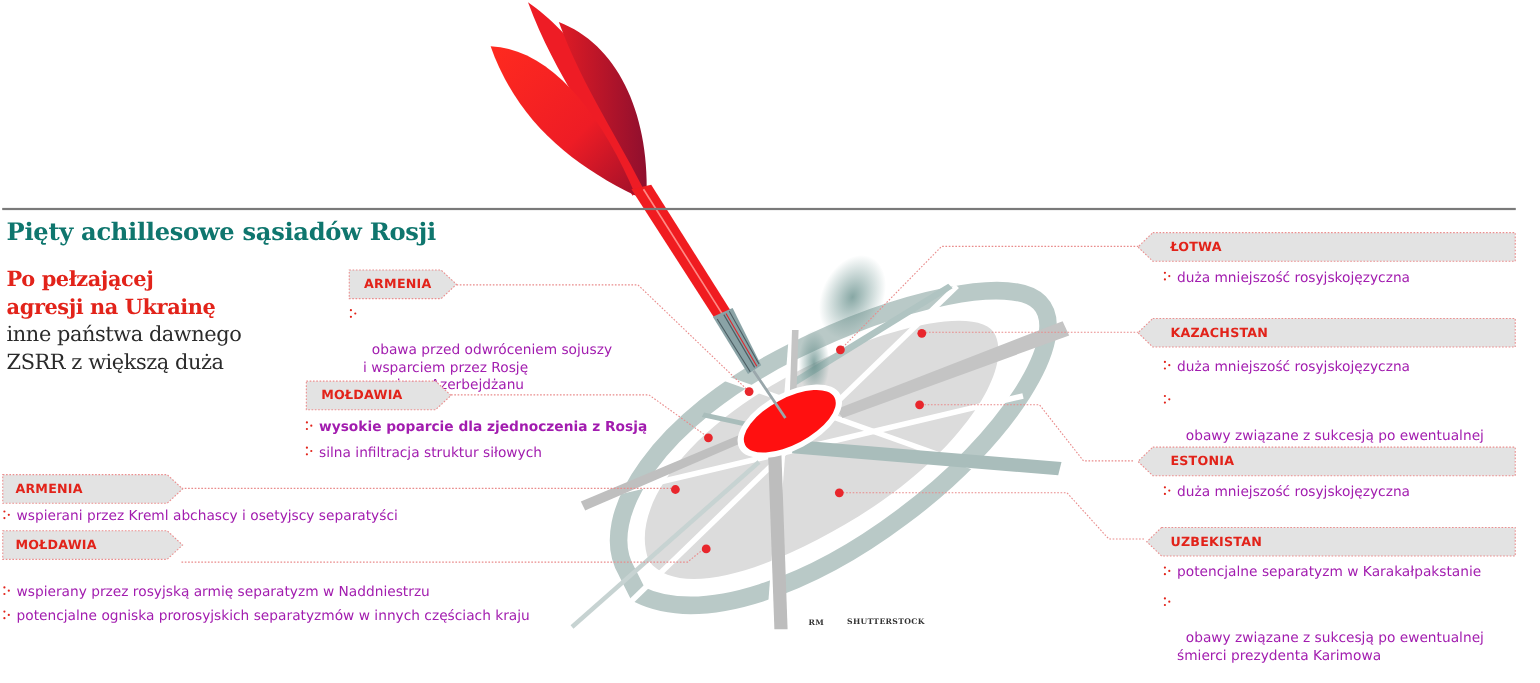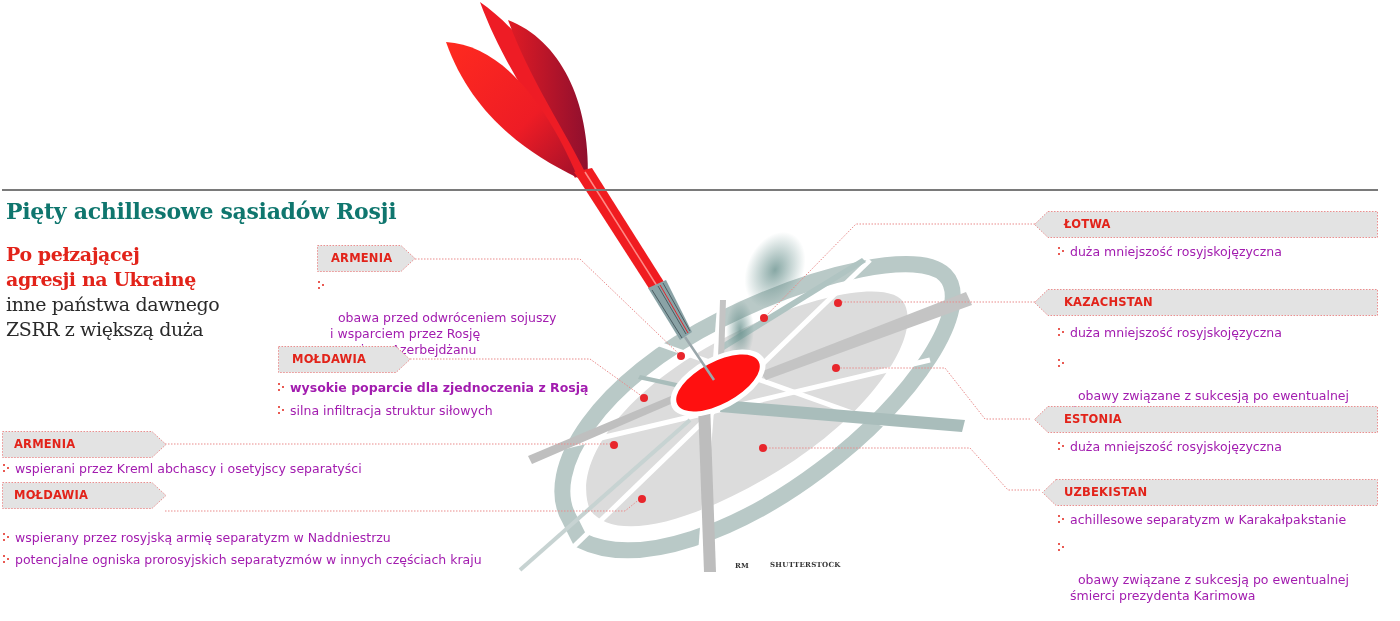--- a/index.html
+++ b/index.html
@@ -253,21 +253,21 @@
       <polygon points="14,0.5 335.5,0.5 335.5,26.5 14,26.5 0.5,13.5" fill="#e3e3e3" stroke="#eb8f8f" stroke-dasharray="1.5,1.5"></polygon>
     </svg>
   <span class="tag-label" style="left:22px">UZBEKISTAN</span>
 </div>
 <div class="bul" style="left:1058px;top:512px;">
   <span class="b-ico">
       <i style="left:0;top:2px"></i>
       <i style="left:0;top:8px"></i>
       <i style="left:4px;top:5px"></i>
     </span>
-  <span>achillesowe separatyzm w Karakałpakstanie</span>
+  <span>potencjalne separatyzm w Karakałpakstanie</span>
 </div>
 <div class="bul" style="left:1058px;top:540px;white-space:pre;">
   <span class="b-ico"><i style="left:0;top:2px"></i><i style="left:0;top:8px"></i><i style="left:4px;top:5px"></i></span>
   <span>obawy związane z sukcesją po ewentualnej
 śmierci prezydenta Karimowa</span>
 </div>
 
 <div class="credit" style="left:735px;top:561px;">RM</div>
 <div class="credit" style="left:770px;top:560px;">SHUTTERSTOCK</div>
 

